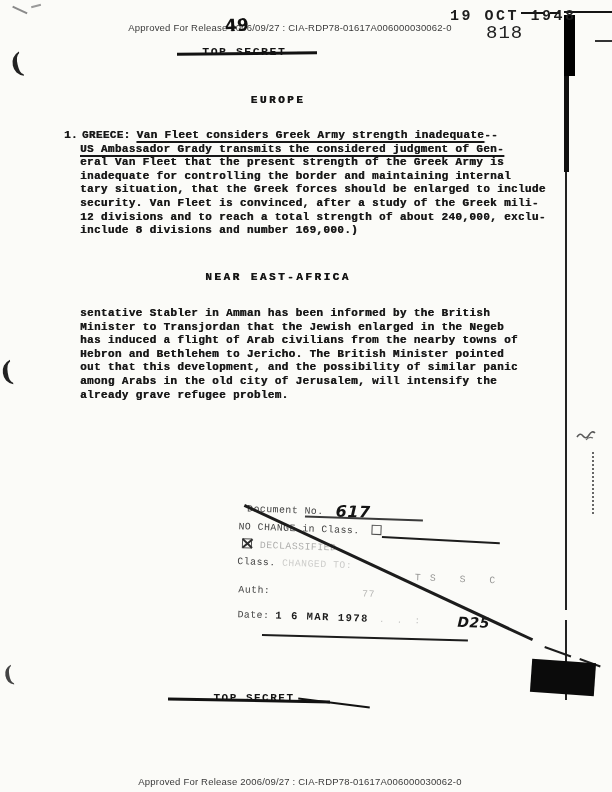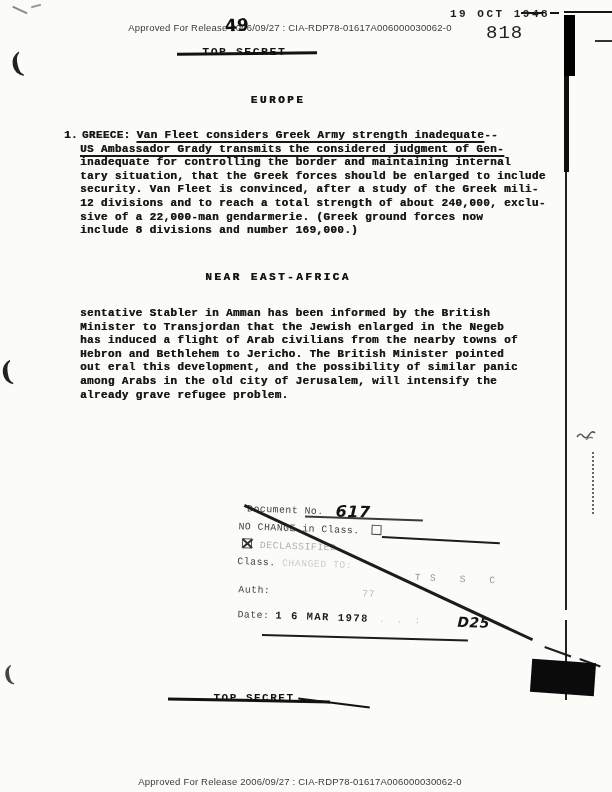--- a/index.html
+++ b/index.html
@@ -8,21 +8,21 @@
   .abs{position:absolute;}
   
   .approval{left:0;width:612px;text-align:center;font-family:"Liberation Sans",sans-serif;
             font-size:9.5px;color:#3a3a3a;letter-spacing:.2px;}
   .approval.top{top:22px;transform:translateX(-16px);}
   .approval.bottom{top:776px;transform:translateX(-6px);}
   
   .hw49{left:225px;top:15px;font-family:"DejaVu Sans",sans-serif;font-weight:bold;
         font-size:17px;color:#101010;transform:rotate(-3deg);}
   
-  .datestamp{left:450px;top:8px;font-weight:bold;font-size:11px;letter-spacing:2.5px;color:#1d1d1d;}
+  .datestamp{left:450px;top:8px;font-weight:bold;font-size:15px;letter-spacing:2.5px;color:#1d1d1d;}
   .pagenum{left:486px;top:22px;font-size:19px;letter-spacing:1px;color:#222;}
   
   .ts-top{left:178px;top:45px;width:150px;text-align:center;font-weight:bold;font-size:11.5px;
           letter-spacing:1.5px;color:#131313;}
   .ts-top .dash{margin-left:9px;}
   .ts-strike{height:2.6px;background:#121212;}
   .ts-bottom{left:188px;top:692px;width:132px;text-align:center;font-weight:bold;font-size:11px;
              letter-spacing:1.5px;color:#131313;}
   
   .sechead{left:0;width:612px;text-align:center;font-weight:bold;font-size:11px;
@@ -100,36 +100,36 @@
   <div class="abs paren" style="left:0px;top:356px;font-size:27px;transform:rotate(-8deg);">(</div>
   <div class="abs paren" style="left:3px;top:661px;font-size:22px;color:#444;transform:rotate(-10deg);">(</div>
 
   <div class="abs sechead" style="top:94px;">EUROPE</div>
 
   <div class="abs para" style="top:116px;">
     <div class="first">
       <span class="num">1.</span><span class="topic">GREECE:</span><span class="uline">Van Fleet considers Greek Army strength inadequate</span><span>--</span>
     </div>
     <div class="cont uline">US Ambassador Grady transmits the considered judgment of Gen-</div>
+    <div class="cont">eral Van Fleet that the present strength of the Greek Army is</div>
     <div class="cont">inadequate for controlling the border and maintaining internal</div>
     <div class="cont">tary situation, that the Greek forces should be enlarged to include</div>
     <div class="cont">security.  Van Fleet is convinced, after a study of the Greek mili-</div>
     <div class="cont">12 divisions and to reach a total strength of about 240,000, exclu-</div>
-    <div class="cont">sive of a 22,000-man gendarmerie.  (Greek ground forces now</div>
     <div class="cont">include 8 divisions and number 169,000.)</div>
   </div>
 
   <div class="abs sechead" style="top:271px;">NEAR EAST-AFRICA</div>
 
   <div class="abs para" style="top:294px;">
     <div class="cont">sentative Stabler in Amman has been informed by the British</div>
     <div class="cont">Minister to Transjordan that the Jewish enlarged in the Negeb</div>
     <div class="cont">has induced a flight of Arab civilians from the nearby towns of</div>
     <div class="cont">Hebron and Bethlehem to Jericho.  The British Minister pointed</div>
-    <div class="cont">out eral this development, and the possibility of similar panic</div>
+    <div class="cont">out that this development, and the possibility of similar panic</div>
     <div class="cont">among Arabs in the old city of Jerusalem, will intensify the</div>
     <div class="cont">already grave refugee problem.</div>
   </div>
 
   <svg class="abs" style="left:576px;top:427px;" width="22" height="16" viewBox="0 0 22 16">
     <path d="M1 10 Q4 5 7 9 T13 8 T19 6" stroke="#5a5a5a" stroke-width="1.6" fill="none"></path>
     <path d="M10 13 Q13 9 17 11" stroke="#6a6a6a" stroke-width="1.2" fill="none"></path>
   </svg>
 
   <div class="abs stamp">

